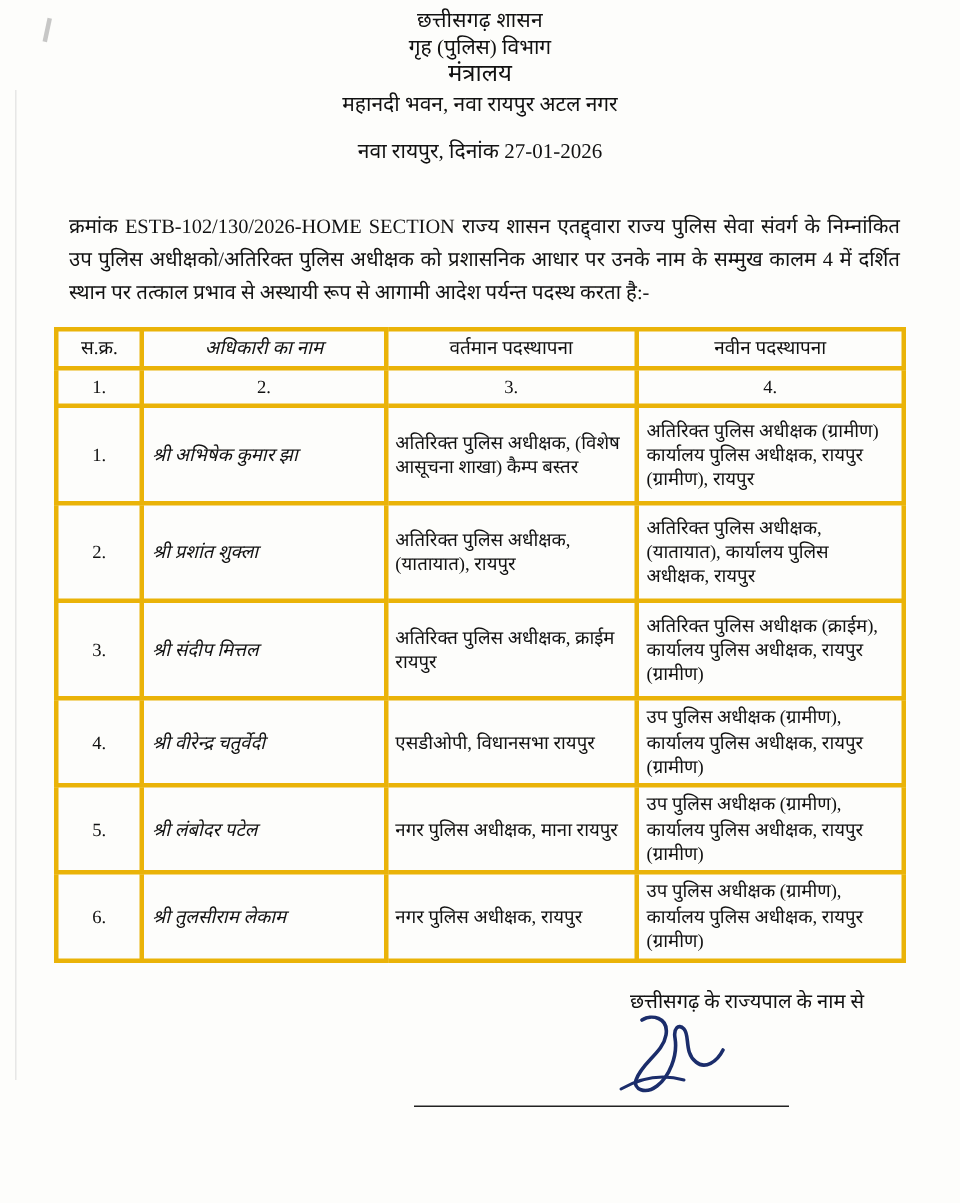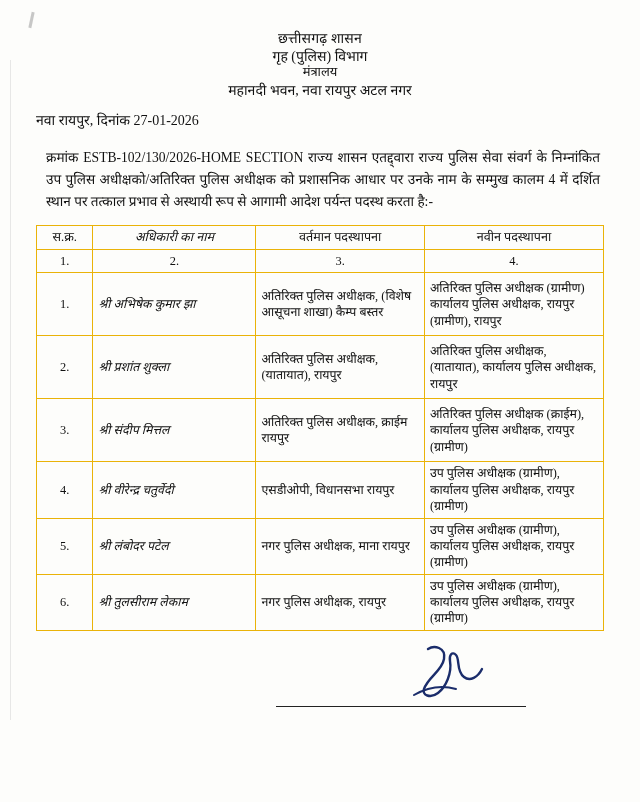--- a/index.html
+++ b/index.html
@@ -13,21 +13,21 @@
     font-family: "Liberation Serif", "DejaVu Serif", serif;
     color: #111111;
     overflow: hidden;
   }
   .page {
     position: relative;
     width: 640px;
     height: 802px;
     background: #fdfdfb;
     box-sizing: border-box;
-    padding: 30px 36px 10px 36px;
+    padding: 6px 36px 10px 36px;
   }
   
   .scan-mark {
     position: absolute;
     left: 30px;
     top: 12px;
     width: 3px;
     height: 16px;
     background: #9a9a9a;
     transform: rotate(12deg);
@@ -48,54 +48,55 @@
     line-height: 1.28;
   }
   .hdr .l1 {
     font-size: 14px;
     letter-spacing: .2px;
   }
   .hdr .l2 {
     font-size: 14px;
   }
   .hdr .l3 {
-    font-size: 13px;
+    font-size: 16px;
     margin-top: -2px;
   }
   .hdr .l4 {
     font-size: 14px;
     margin-top: 2px;
   }
   .order-word {
     text-align: center;
     font-size: 13px;
     margin-top: 14px;
   }
   .place-date {
+    text-align: center;
     font-size: 14px;
     margin-top: 10px;
   }
 
   .body-para {
-    margin-top: 18px;
+    margin-top: 30px;
     font-size: 13.6px;
     line-height: 1.62;
     text-align: justify;
     padding: 0 4px 0 10px;
   }
 
   table.order-table {
     margin-top: 12px;
     width: 100%;
     border-collapse: collapse;
     table-layout: fixed;
   }
   table.order-table th,
   table.order-table td {
-    border: 1px solid #eab308;
+    border: 3px solid #eab308;
     vertical-align: middle;
     padding: 3px 5px;
     font-size: 12.4px;
     line-height: 1.32;
   }
   table.order-table th {
     font-weight: normal;
     text-align: center;
     font-size: 12.6px;
     padding: 3px 4px;
@@ -213,20 +214,21 @@
         <td class="sn">6.</td>
         <td class="col-name">श्री तुलसीराम लेकाम</td>
         <td class="col-cur">नगर पुलिस अधीक्षक, रायपुर</td>
         <td class="col-new">उप पुलिस अधीक्षक (ग्रामीण), कार्यालय पुलिस अधीक्षक, रायपुर (ग्रामीण)</td>
       </tr>
     </tbody>
   </table>
 
 
   <div class="sign-block">
+    <div>छत्तीसगढ़ के राज्यपाल के नाम से</div>
   </div>
 
   <div class="sign-scribble">
     <svg width="120" height="66" viewBox="0 0 120 66">
       <path d="M34 6 C40 2, 52 4, 50 16 C48 28, 34 34, 30 46 C28 52, 36 56, 44 50 C52 44, 58 30, 56 18 C55 12, 58 8, 62 12 C66 16, 62 28, 70 34 C76 39, 84 34, 88 26" fill="none" stroke="#1b2d6b" stroke-width="2.4" stroke-linecap="round"></path>
       <path d="M20 52 C34 44, 48 42, 62 46" fill="none" stroke="#1b2d6b" stroke-width="2" stroke-linecap="round"></path>
     </svg>
     <div class="sign-rule"></div>
   </div>
 

